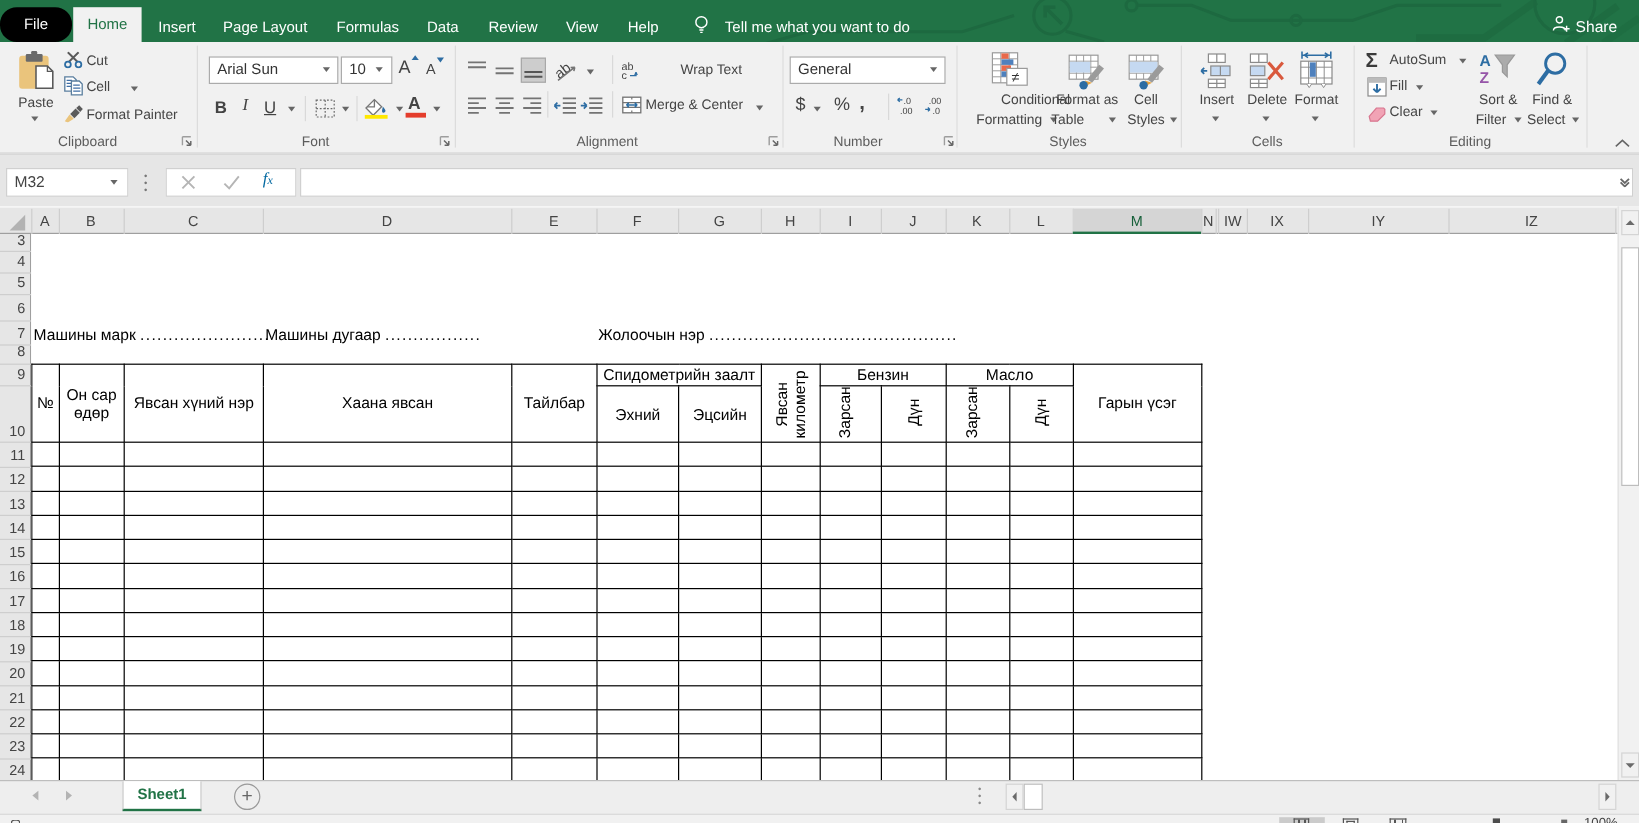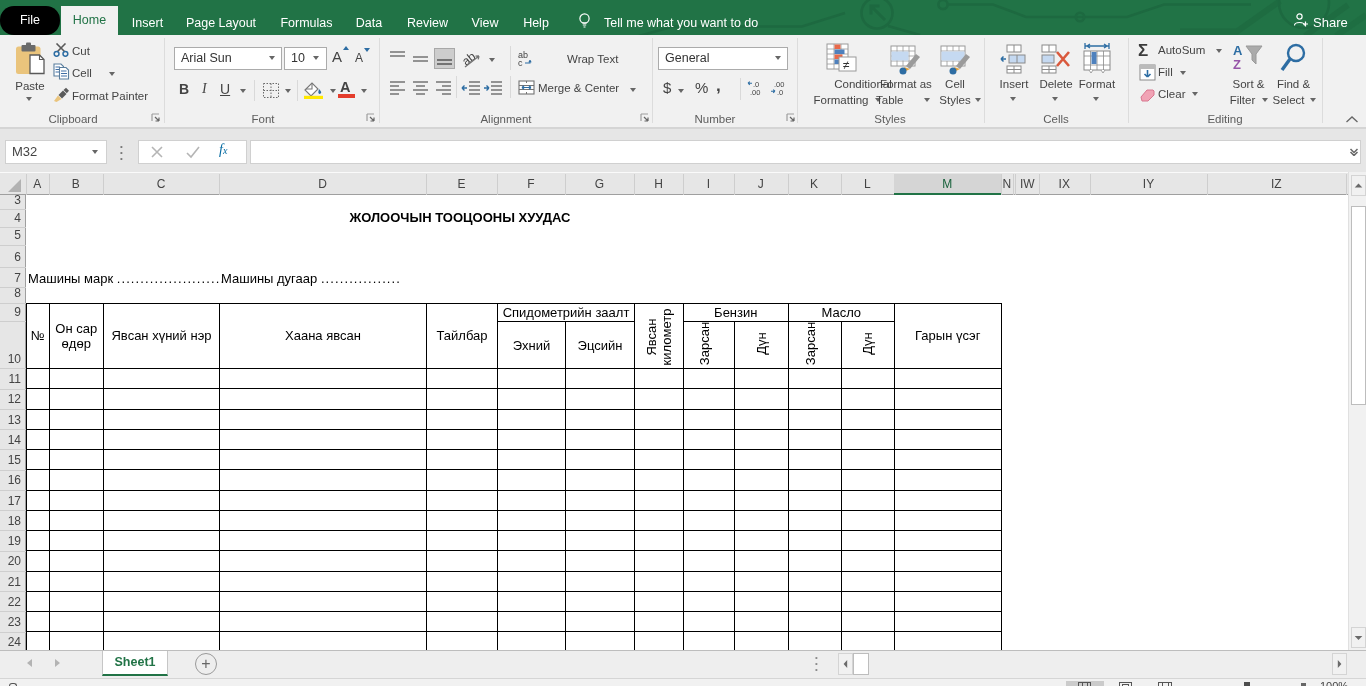--- a/index.html
+++ b/index.html
@@ -477,23 +477,23 @@
 <div class="rh abs" style="top:378.55px;height:16px;line-height:16px;">21</div>
 <div class="rhsep abs" style="top:396.05px;"></div>
 <div class="rh abs" style="top:398.80px;height:16px;line-height:16px;">22</div>
 <div class="rhsep abs" style="top:416.30px;"></div>
 <div class="rh abs" style="top:419.05px;height:16px;line-height:16px;">23</div>
 <div class="rhsep abs" style="top:436.55px;"></div>
 <div class="rh abs" style="top:439.30px;height:16px;line-height:16px;">24</div>
 <div class="rhsep abs" style="top:456.80px;"></div>
 </div>
 <div id="grid" class="abs">
-<div class="celltext abs" style="left:0px;top:14px;width:868px;height:18px;line-height:18px;text-align:center;font-weight:bold;">ЖОЛООЧЫН ТООЦООНЫ ХУУДАС</div>
 <div class="celltext abs" style="left:2px;top:76px;height:16px;line-height:16px;">Машины марк <span style="letter-spacing:1.1px">.......................</span></div>
 <div class="celltext abs" style="left:195px;top:76px;height:16px;line-height:16px;">Машины дугаар <span style="letter-spacing:1.1px">.................</span></div>
+<div class="celltext abs" style="left:472.5px;top:76px;height:16px;line-height:16px;">Жолоочын нэр <span style="letter-spacing:1.1px">............................................</span></div>
 <table id="shtable" class="abs" style="left:0px;top:107.5px;width:975.5px;">
 <colgroup>
         <col style="width:22.5px">
         <col style="width:54.5px">
         <col style="width:116px">
         <col style="width:207px">
         <col style="width:71px">
         <col style="width:68px">
         <col style="width:69px">
         <col style="width:49px">

